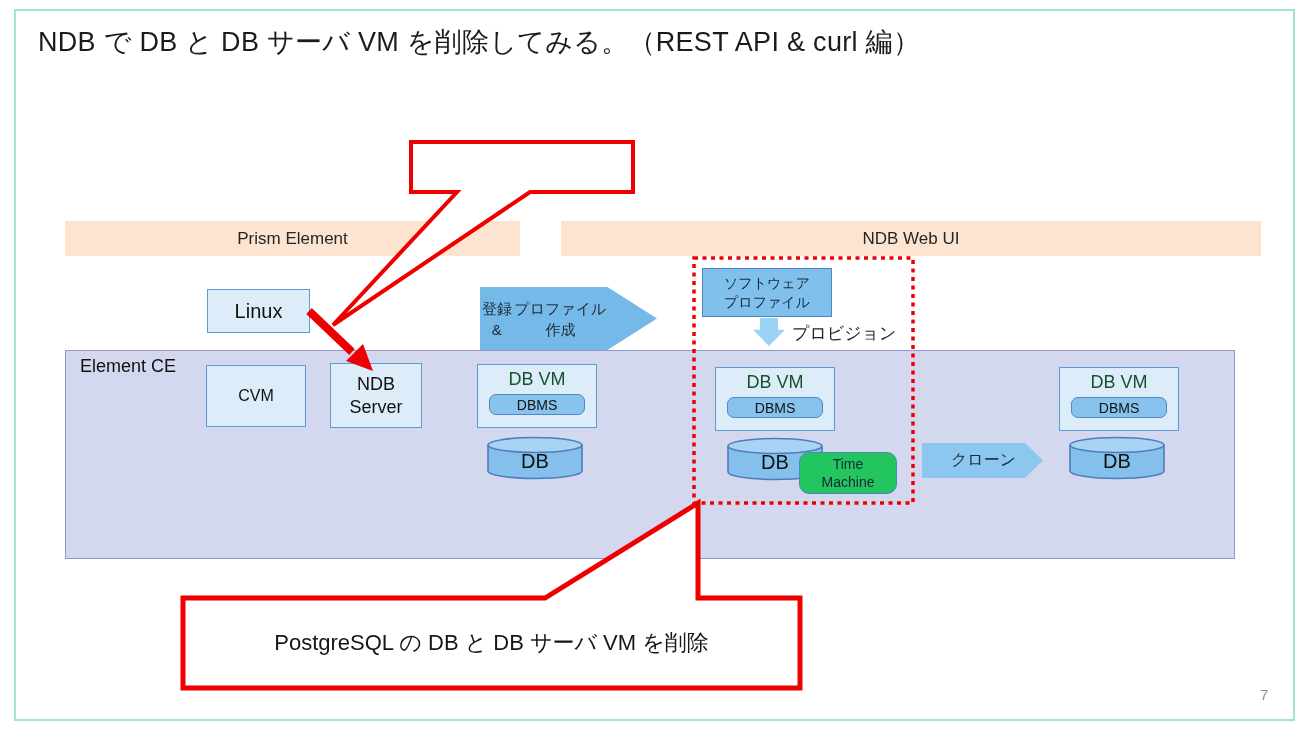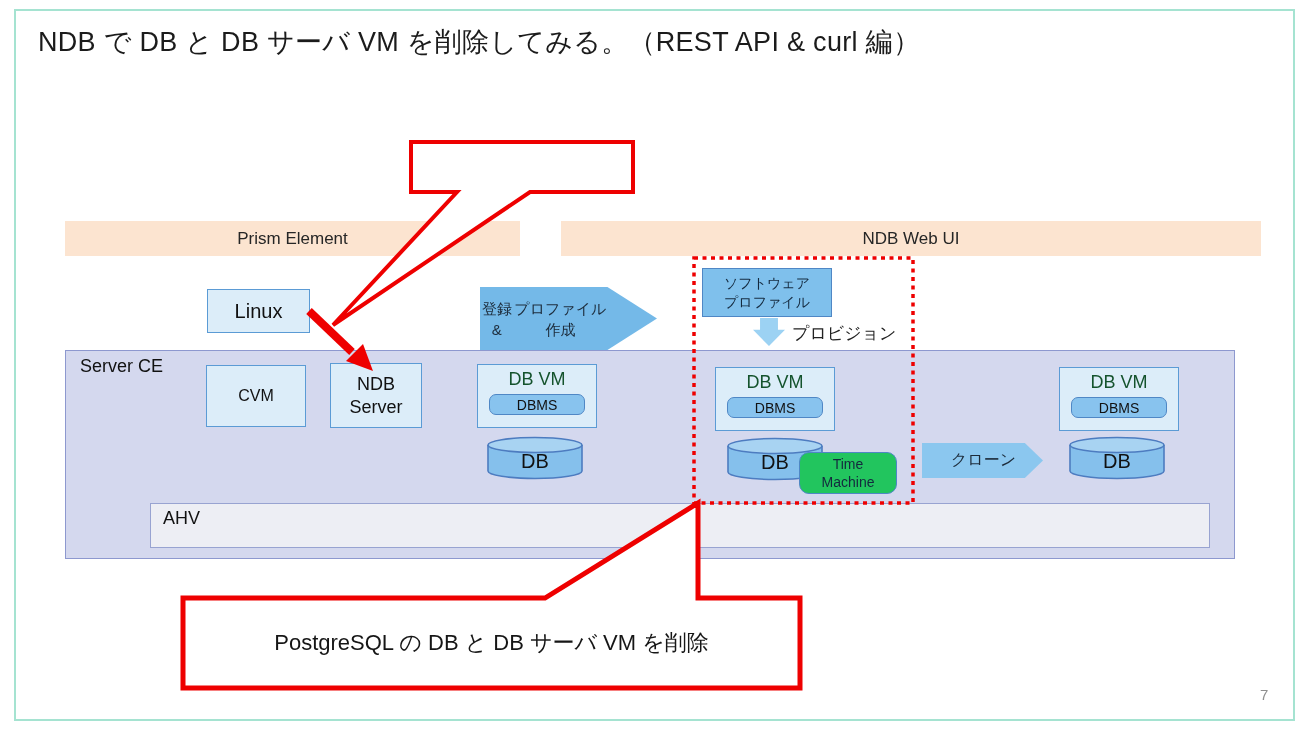--- a/index.html
+++ b/index.html
@@ -85,25 +85,22 @@
   </div>
 
   <div class="softprofile">
     <span>ソフトウェア</span>
     <span>プロファイル</span>
   </div>
   <div class="provision-arrow"></div>
   <div class="provision-label">プロビジョン</div>
 
   <div class="nutanix"></div>
-  <div class="nutanix-label">Server CE</div>
+  <div class="nutanix-label">Element CE</div>
 
-  <div class="ahv">
-    <div class="ahv-label">AHV</div>
-  </div>
 
   <div class="node cvm">
     <span>CVM</span>
   </div>
   <div class="node ndbserver">
     <span>NDB</span>
     <span>Server</span>
   </div>
 
   <div class="vmbox vm1">

